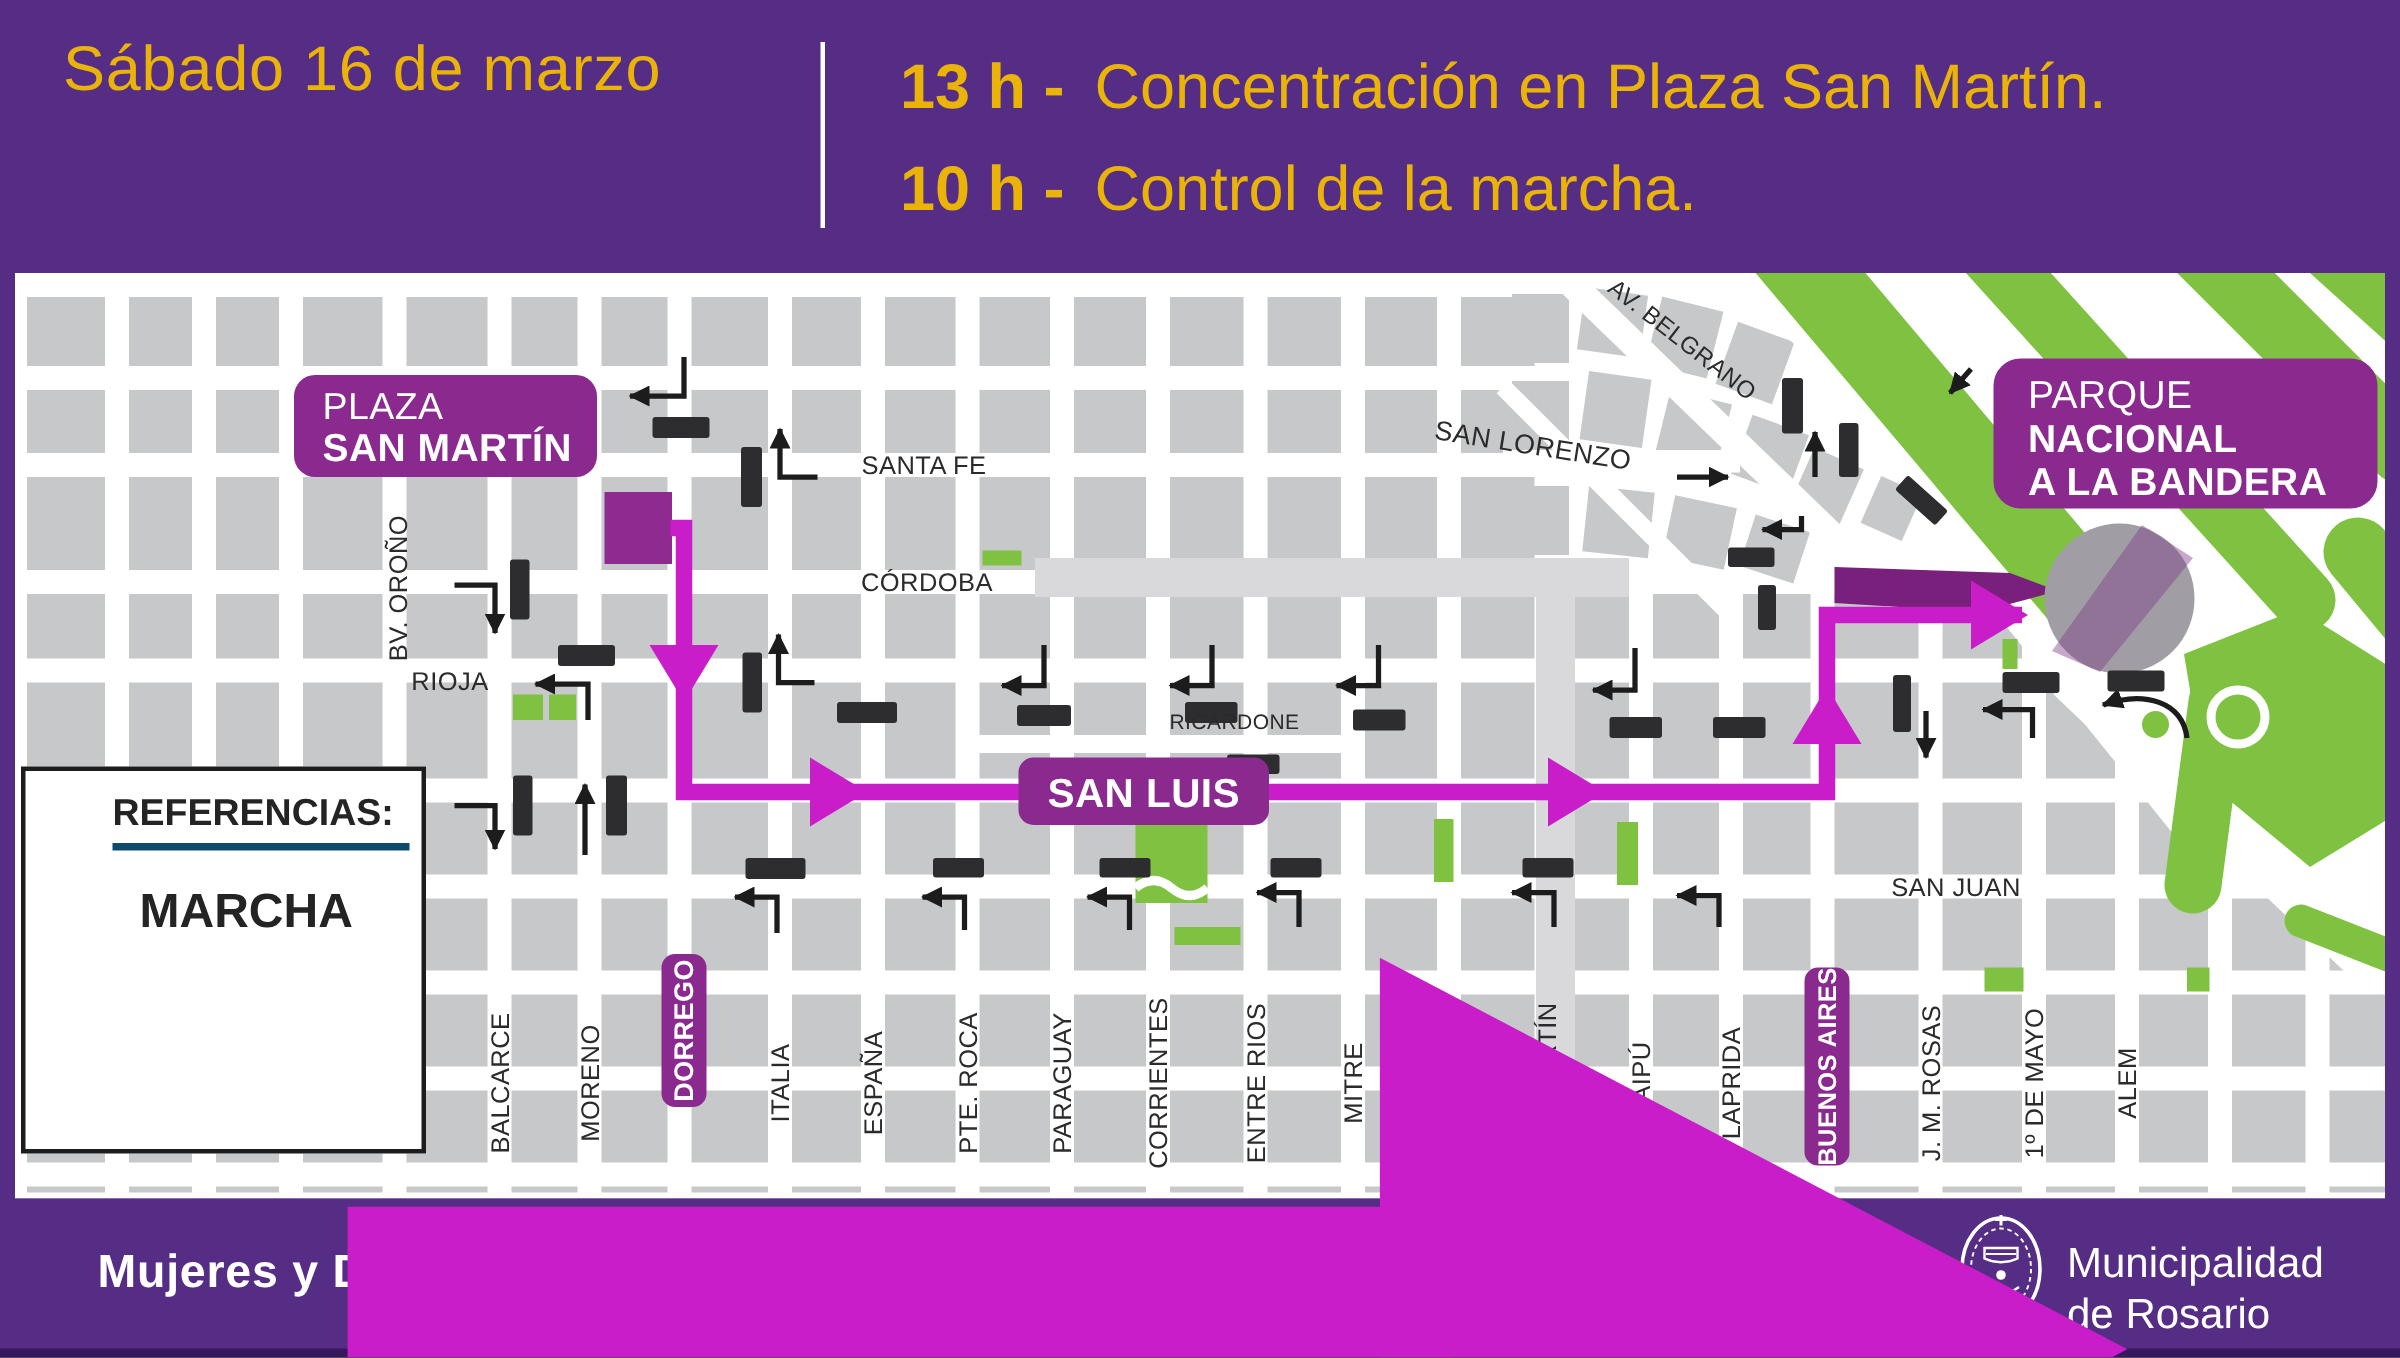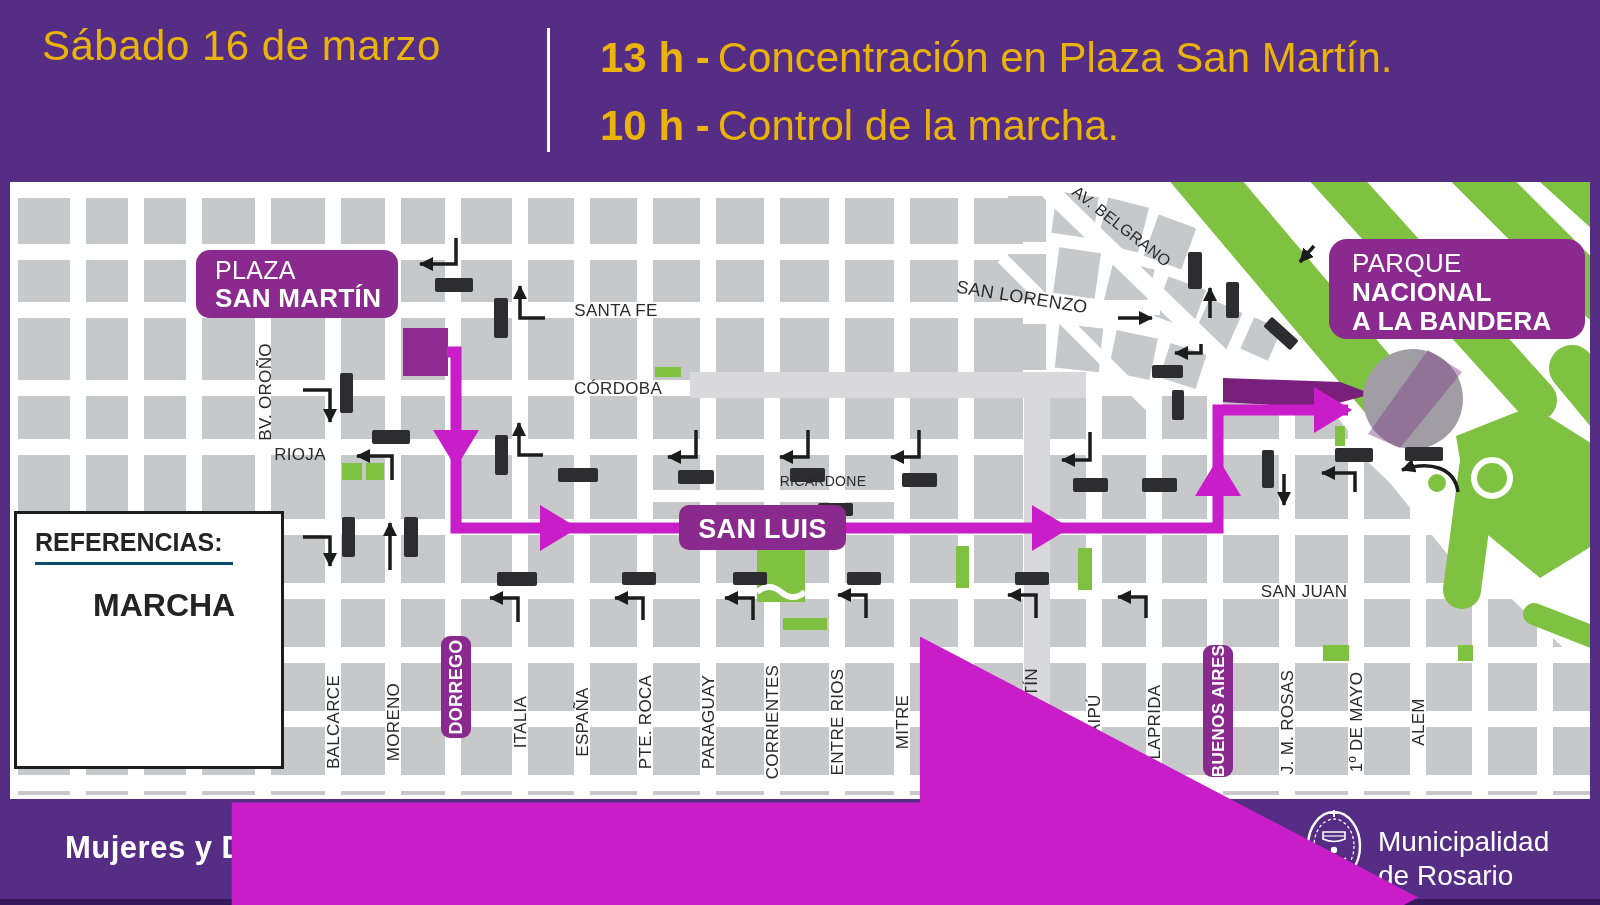--- a/index.html
+++ b/index.html
@@ -5,29 +5,29 @@
   html,body{margin:0;padding:0;background:#222;}
   .page{position:relative;width:1600px;height:905px;background:#562d84;overflow:hidden;
         font-family:"Liberation Sans",sans-serif;}
   
   .header{position:absolute;left:0;top:0;width:1600px;height:182px;color:#eab308;}
   .header-date{position:absolute;left:42px;top:22px;font-size:42px;font-weight:normal;letter-spacing:.5px;}
   .header-title{position:absolute;left:40px;top:70px;font-size:74px;font-weight:800;letter-spacing:1px;}
   .header-divider{position:absolute;left:547px;top:28px;width:3px;height:124px;background:#fff;}
   .sched{position:absolute;left:600px;top:34px;}
   .sched-line{font-size:42px;margin-bottom:20px;white-space:nowrap;}
-  .sched-time{font-weight:800;margin-right:8px;}
+  .sched-time{font-weight:800;margin-right:20px;}
   
   .map-area{position:absolute;left:10px;top:182px;width:1580px;height:617px;background:#fff;}
   .map-area svg{display:block;width:1580px;height:617px;}
   
   .legend{position:absolute;left:4px;top:329px;width:246px;height:238px;background:#fff;
           border:3px solid #1d1d1d;padding:14px 0 0 18px;z-index:5;}
   .legend-title{font-size:25px;font-weight:800;color:#242424;display:inline-block;
-                border-bottom:3px solid #0c4a6e;padding-bottom:5px;padding-right:10px;}
+                border-bottom:5px solid #0c4a6e;padding-bottom:5px;padding-right:10px;margin-left:40px;}
   .legend-row{display:flex;align-items:flex-start;margin-top:24px;}
   .legend-icon{width:58px;flex:0 0 58px;}
   .legend-label{font-size:32px;font-weight:800;color:#242424;line-height:1;}
   
   .footer{position:absolute;left:0;top:799px;width:1600px;height:100px;background:#562d84;color:#fff;}
   .footer-slogan{position:absolute;left:65px;top:31px;font-size:31px;font-weight:800;letter-spacing:.5px;}
   .footer-secretariat{position:absolute;left:1077px;top:25px;font-size:20px;font-weight:bold;line-height:1.25;}
   .footer-crest{position:absolute;left:1303px;top:7px;}
   .footer-muni{position:absolute;left:1378px;top:26px;font-size:28px;line-height:1.2;}
   .bottom-strip{position:absolute;left:0;top:899px;width:1600px;height:6px;background:#36195c;}

